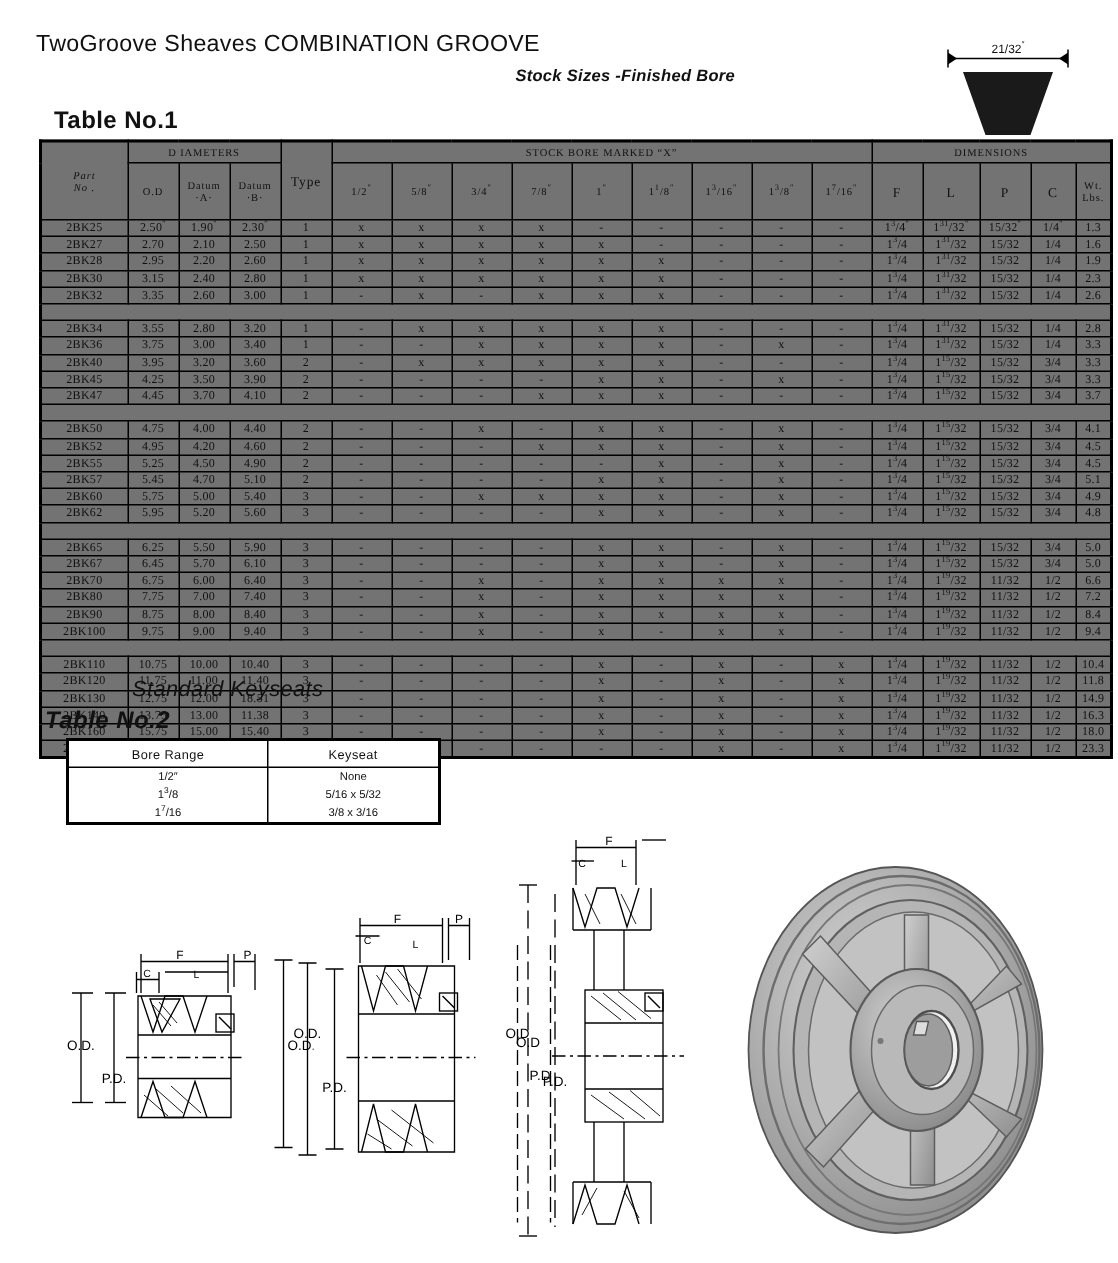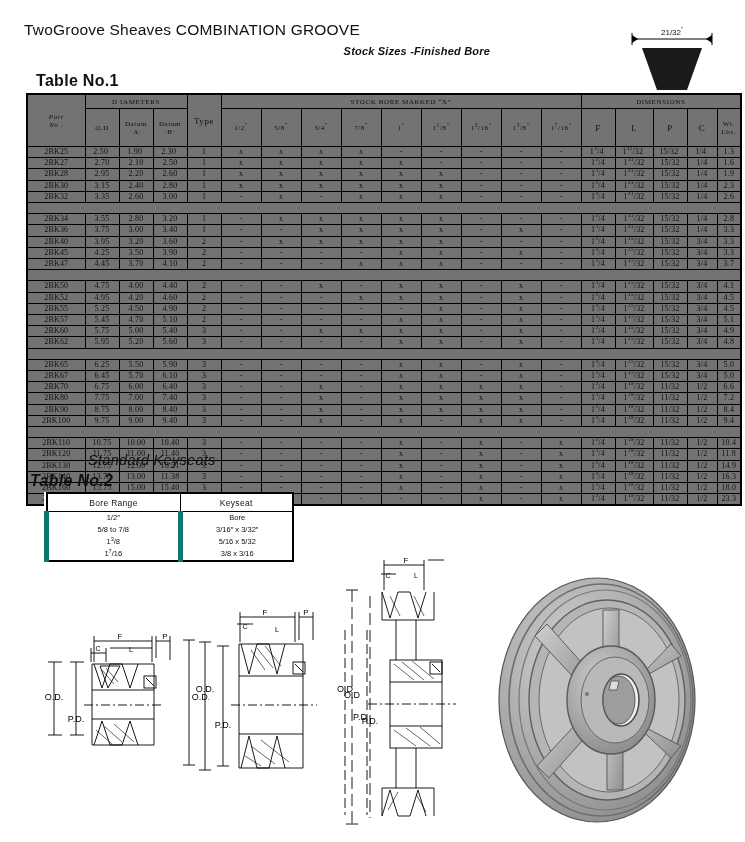--- a/index.html
+++ b/index.html
@@ -43,21 +43,21 @@
   sup{font-size:5.6px;vertical-align:super;line-height:0;}
   .frac{display:inline-block;white-space:nowrap;}
   .frac .n{font-size:5.6px;vertical-align:super;line-height:0;}
 
   
   .ks-title{position:absolute;left:88px;top:452px;font-size:14.5px;font-style:italic;letter-spacing:.3px;}
   .tbl2-label{position:absolute;left:30px;top:472px;font-size:16px;font-style:italic;font-weight:bold;letter-spacing:.3px;}
   .table2-wrap{position:absolute;left:44px;top:492px;width:250px;}
   table.t2{border-collapse:collapse;width:250px;border:2px solid #000;background:#fff;}
   table.t2 th{border:1px solid #000;font-size:8.5px;font-weight:normal;height:15px;letter-spacing:.3px;}
-  table.t2 td{border-left:5px solid #0f766e;border-right:1px solid #000;font-size:7.5px;
+  table.t2 td{border-left:1px solid #0f766e;border-right:1px solid #000;font-size:7.5px;
               text-align:center;height:10px;line-height:10px;}
   table.t2 tr.last td{border-bottom:1px solid #000;}
 
   
   .draw{position:absolute;}
   .photo{position:absolute;left:455px;top:565px;width:285px;height:270px;}
 </style>
 </head>
 <body>
 
@@ -755,25 +755,21 @@
     <table class="t2">
       <thead>
         <tr>
           <th style="width:130px">Bore Range</th>
           <th>Keyseat</th>
         </tr>
       </thead>
       <tbody id="t2body">
           <tr>
             <td>1/2″</td>
-            <td>Bore</td>
-          </tr>
-          <tr>
-            <td>5/8 to 7/8</td>
-            <td>3/16″ x  3/32″</td>
+            <td>None</td>
           </tr>
           <tr>
             <td>1<span class="frac"><span class="n">3</span>/8</span></td>
             <td>5/16  x  5/32</td>
           </tr>
           <tr class="last">
             <td>1<span class="frac"><span class="n">7</span>/16</span></td>
             <td>3/8 x 3/16</td>
           </tr>
         </tbody>

